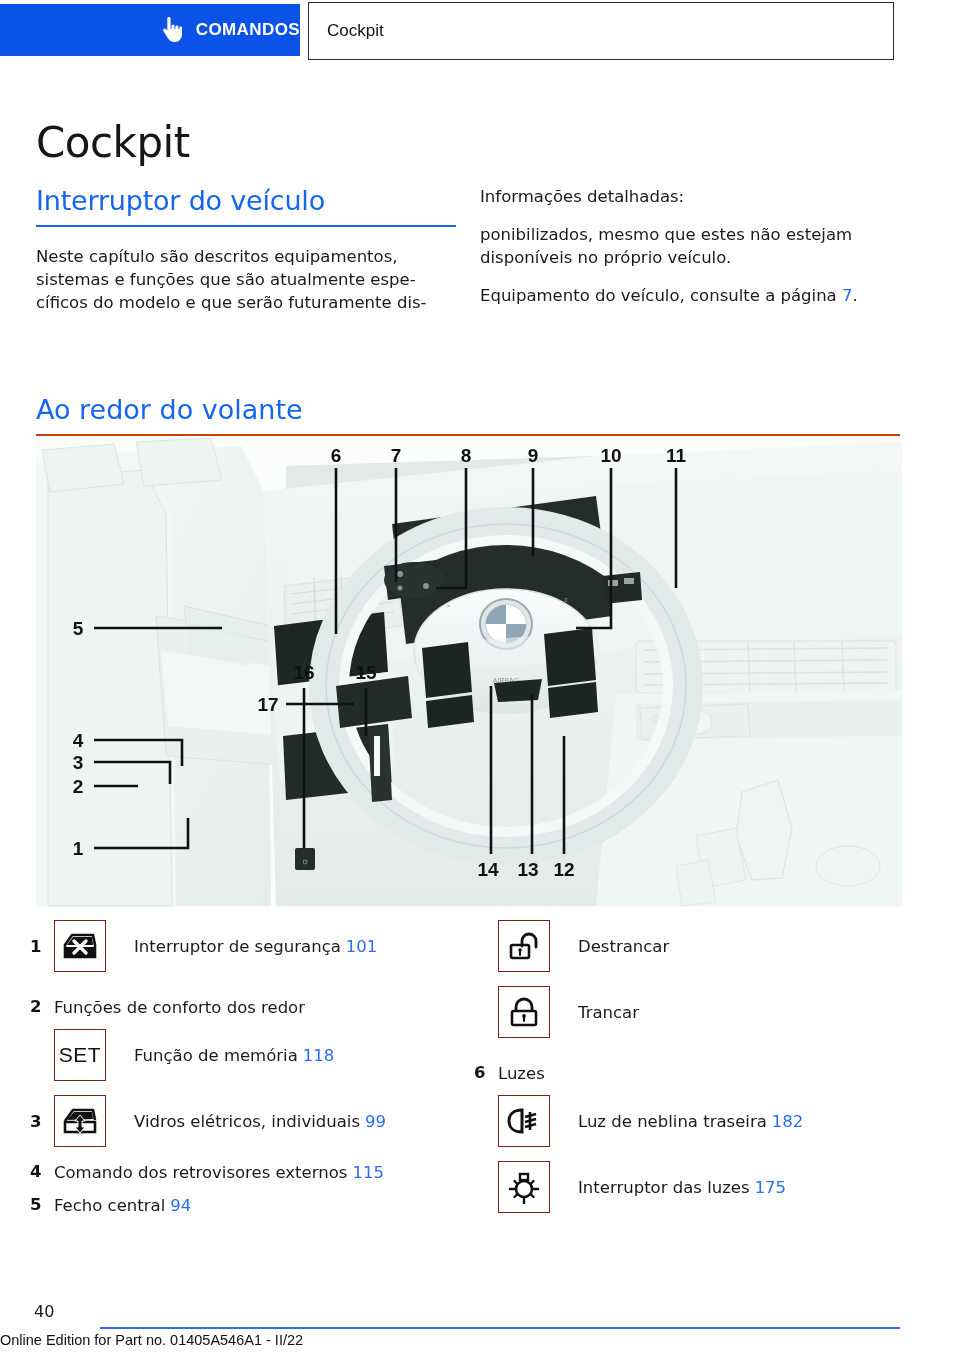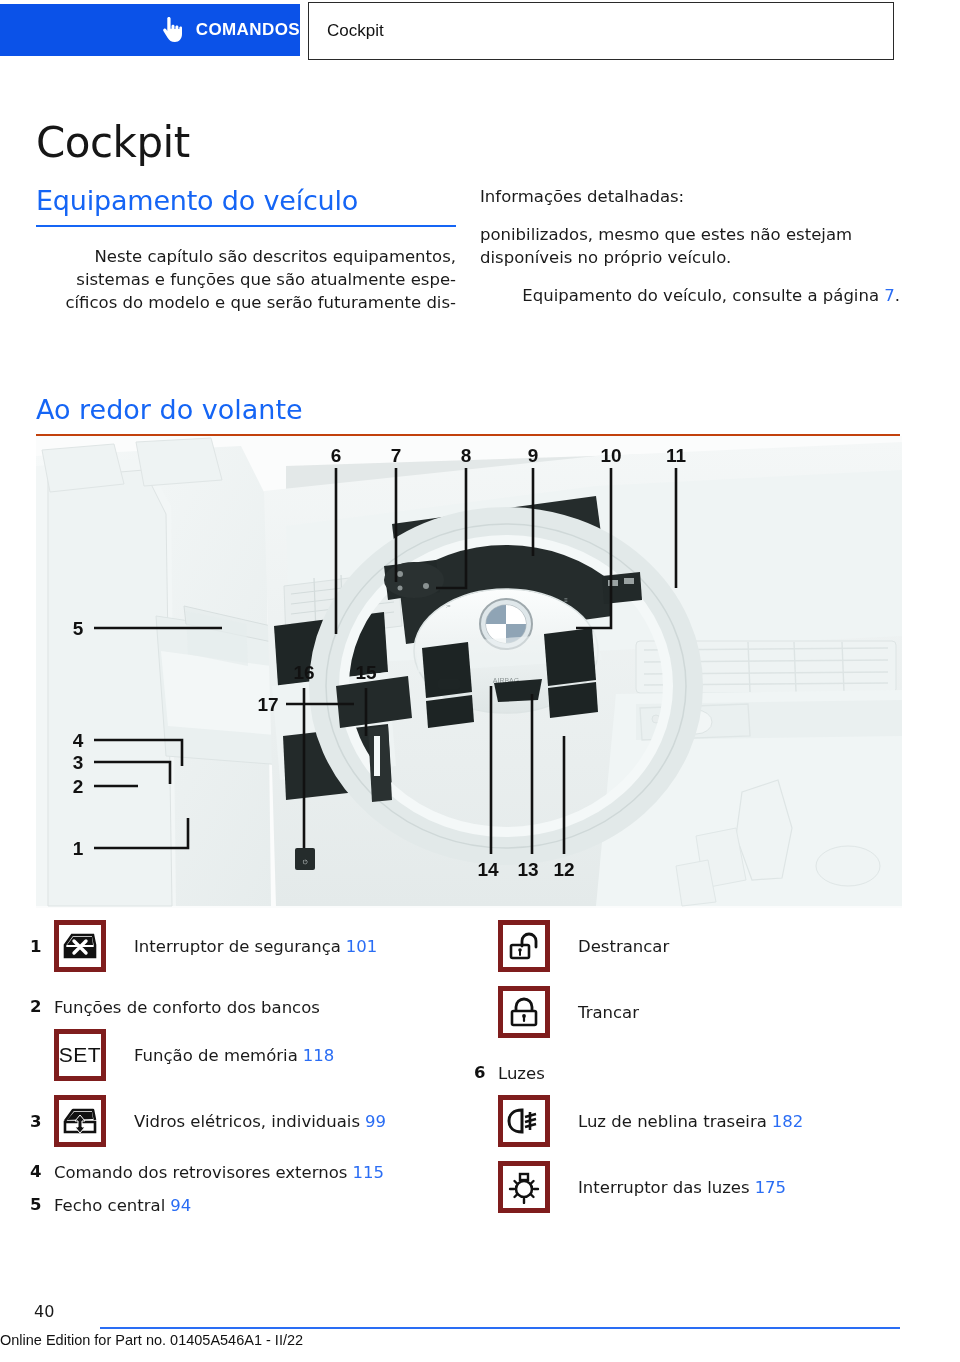--- a/index.html
+++ b/index.html
@@ -99,21 +99,21 @@
     padding-bottom: 9px;
     border-bottom: 2px solid #1565f5;
     margin: 0 0 18px 0;
   }
   .body-par {
     font-size: 16.5px;
     line-height: 23px;
     margin: 0 0 15px 0;
     color: #1a1a1a;
   }
-  .body-par:last-child { margin-bottom: 16px; text-align: right; }
+  .body-par:last-child { margin-bottom: 16px; }
   .lnk { color: #2a6df4; }
 
   
   .section-heading-wide {
     position: absolute;
     left: 36px;
     top: 372px;
     width: 864px;
     font-size: 27px;
     color: #1565f5;
@@ -173,21 +173,21 @@
   }
   .lg-iconrow {
     display: flex;
     align-items: center;
     margin-bottom: 8px;
   }
   .lg-iconrow .sp { width: 24px; flex: 0 0 24px; }
   .icon-box {
     width: 52px;
     height: 52px;
-    border: 5px solid #7f1d1d;
+    border: 1px solid #7f1d1d;
     background: #fff;
     box-sizing: border-box;
     flex: 0 0 52px;
     display: flex;
     align-items: center;
     justify-content: center;
     margin-right: 28px;
   }
   .icon-set-txt {
     font-size: 21px;
@@ -254,21 +254,21 @@
     <span class="header-tab-label">COMANDOS</span>
   </div>
   <div class="header-box">
     <span class="header-box-label">Cockpit</span>
   </div>
 </div>
 
 <h1 class="page-title">Cockpit</h1>
 
 <div class="col-left">
-  <h2 class="section-heading">Equipamento do veículo</h2>
+  <h2 class="section-heading">Interruptor do veículo</h2>
   <p class="body-par">Neste capítulo são descritos equipamentos, sistemas e funções que são atualmente espe-cíficos do modelo e que serão futuramente dis-</p>
 </div>
 
 <div class="col-right">
   <p class="body-par">Informações detalhadas:</p>
   <p class="body-par">ponibilizados, mesmo que estes não estejam disponíveis no próprio veículo.</p>
   <p class="body-par"><span>Equipamento do veículo, consulte a página </span><span class="lnk">7</span><span>.</span></p>
 </div>
 
 <h2 class="section-heading-wide">Ao redor do volante</h2>
@@ -484,21 +484,21 @@
         <path d="M12 10 L24 22 M24 10 L12 22" stroke="#fff" stroke-width="3.4" stroke-linecap="round"></path>
       </svg>
     </div>
     <div class="lg-text"><span>Interruptor de segurança</span><span class="lg-page">101</span></div>
   </div>
 
   <div class="lg-spacer"></div>
 
   <div class="lg-row">
     <div class="lg-num">2</div>
-    <div class="lg-text">Funções de conforto dos bancos</div>
+    <div class="lg-text">Funções de conforto dos redor</div>
   </div>
   <div class="lg-iconrow">
     <div class="sp"></div>
     <div class="icon-box">
       <span class="icon-set-txt">SET</span>
     </div>
     <div class="lg-text"><span>Função de memória</span><span class="lg-page">118</span></div>
   </div>
 
   <div class="lg-spacer-sm"></div>

